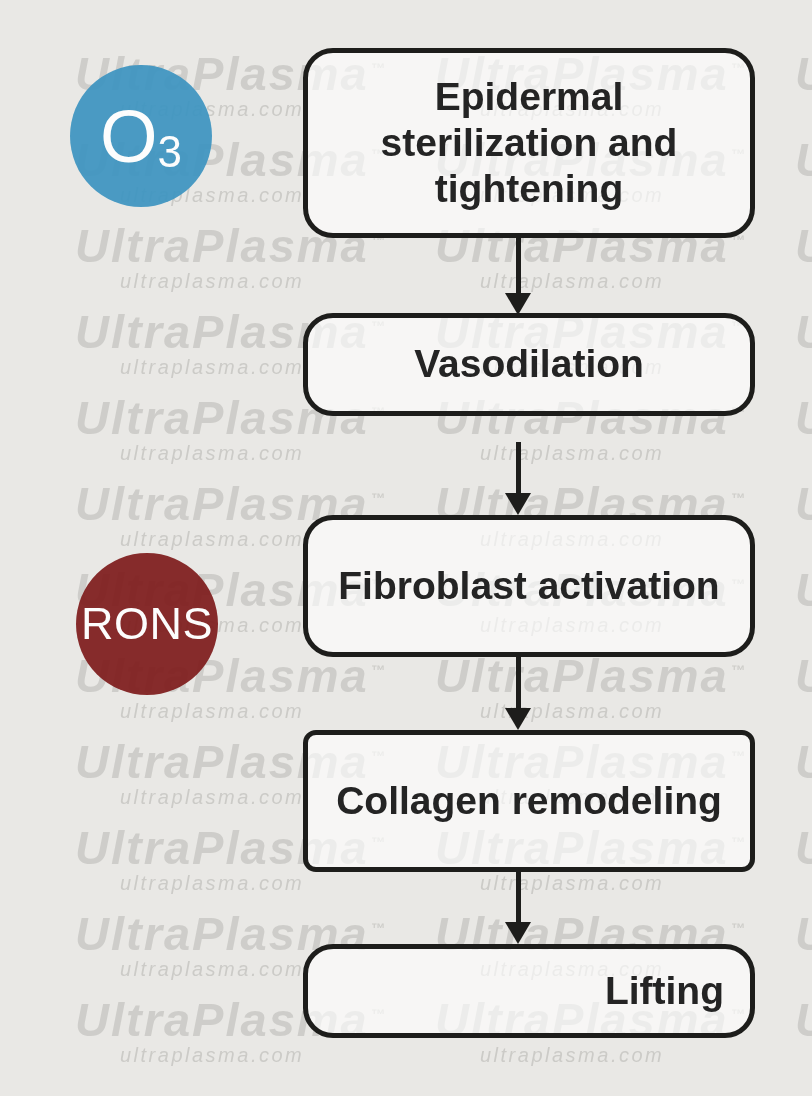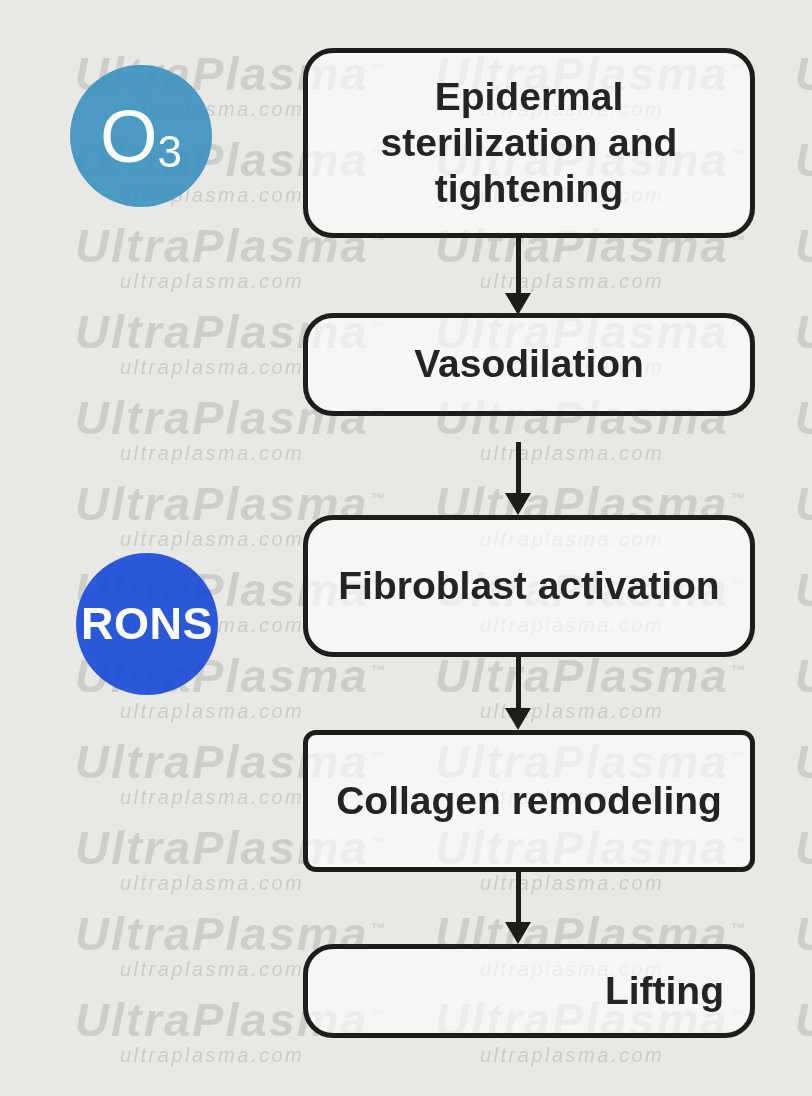--- a/index.html
+++ b/index.html
@@ -153,21 +153,21 @@
       <span class="wm-small" style="left: 120px; top: 1045px;">ultraplasma.com</span>
       <span class="wm-small" style="left: 480px; top: 1045px;">ultraplasma.com</span>
     </div>
 
   <div class="circle c-o3" style="background-color: rgb(62, 149, 193);">
     <span class="mol">O</span>
       <span class="molsub">3</span>
   </div>
 
 
-  <div class="circle c-rons" style="background-color: #1d4ed8; font-weight: bold;">
+  <div class="circle c-rons" style="background-color: #7f1d1d;">
     <span class="mol">RONS</span>
   </div>
 
   <div class="flow">
 
     <div class="box b1">
       <span>Epidermal sterilization and tightening</span>
     </div>
 
     <div class="arrow a1">

